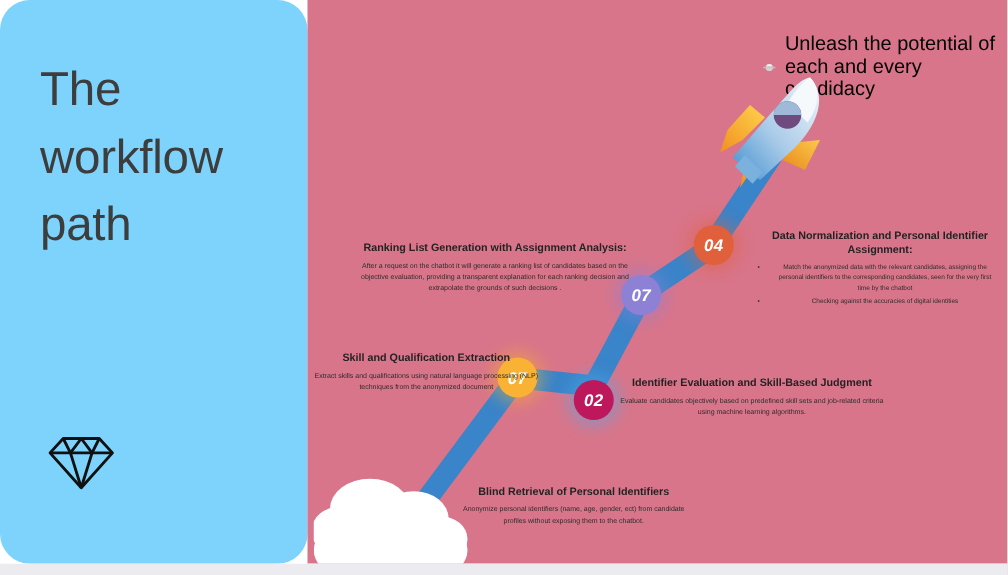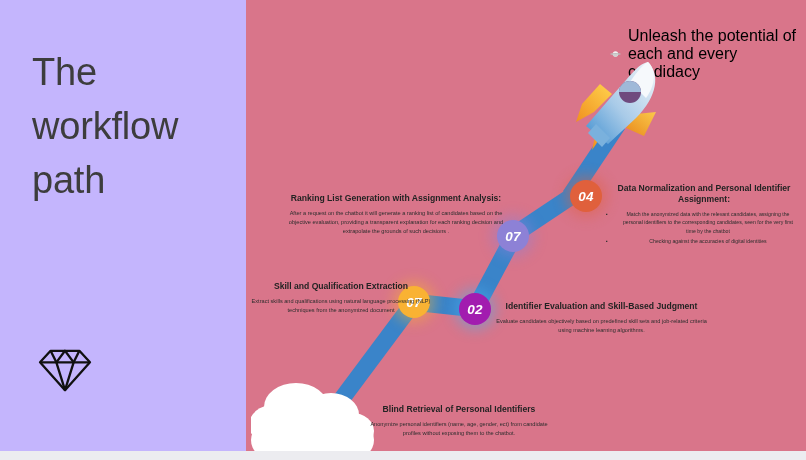--- a/index.html
+++ b/index.html
@@ -20,21 +20,22 @@
     left: 0; top: 451px;
     width: 806px; height: 9px;
     background: #ececf0;
   }
 
   
   #left-panel {
     position: absolute;
     left: 0; top: 0;
     width: 246px; height: 451px;
-    background: #c4b5fd;
+    background: #7dd3fc;
+    border-radius: 24px;
   }
   #page-title {
     position: absolute;
     left: 32px; top: 46px;
     width: 190px;
     font-size: 38px;
     line-height: 1.42;
     font-weight: 400;
     color: #3d3d3d;
     letter-spacing: -0.2px;
@@ -79,23 +80,23 @@
     display: flex;
     align-items: center;
     justify-content: center;
     font-size: 13.5px;
     font-style: italic;
     font-weight: 700;
     color: #ffffff;
     letter-spacing: 0.3px;
   }
   #node-01 { left: 152px; top: 286px; background: #f9b233; box-shadow: 0 0 13px 5px rgba(249,178,51,.45); }
-  #node-02 { left: 213px; top: 293px; background: #a21caf; box-shadow: 0 0 13px 5px rgba(74,174,240,.45); }
+  #node-02 { left: 213px; top: 304px; background: #be185d; box-shadow: 0 0 13px 5px rgba(74,174,240,.45); }
   #node-03 { left: 251px; top: 220px; background: #8d81d6; box-shadow: 0 0 13px 5px rgba(141,129,214,.45); }
-  #node-04 { left: 324px; top: 180px; background: #e0603c; box-shadow: 0 0 13px 5px rgba(224,96,60,.45); font-style: italic; }
+  #node-04 { left: 309px; top: 180px; background: #e0603c; box-shadow: 0 0 13px 5px rgba(224,96,60,.45); font-style: italic; }
 
   
   #rocket { position: absolute; left: 318px; top: 52px; width: 118px; height: 120px; }
 
   
   #cloud { position: absolute; left: 5px; top: 379px; width: 130px; height: 80px; }
 
   
   .block { position: absolute; }
   .block h3 {
@@ -110,21 +111,21 @@
     font-weight: 400;
     color: #2d2d2d;
     line-height: 1.62;
   }
   .t-center { text-align: center; }
 
   #block-03 { left: 35px; top: 193px; width: 230px; }
   #block-04 { left: 358px; top: 183px; width: 200px; }
   #block-01 { left: 5px; top: 281px; width: 180px; }
   #block-02 { left: 248px; top: 301px; width: 215px; }
-  #block-00 { left: 118px; top: 404px; width: 190px; }
+  #block-00 { left: 118px; top: 388px; width: 190px; }
 
   .bullets { list-style: none; margin-top: 4px; }
   .bullets li {
     position: relative;
     font-size: 5.2px;
     color: #2d2d2d;
     line-height: 1.62;
     text-align: center;
     padding: 0 6px 0 14px;
     margin-bottom: 2px;

